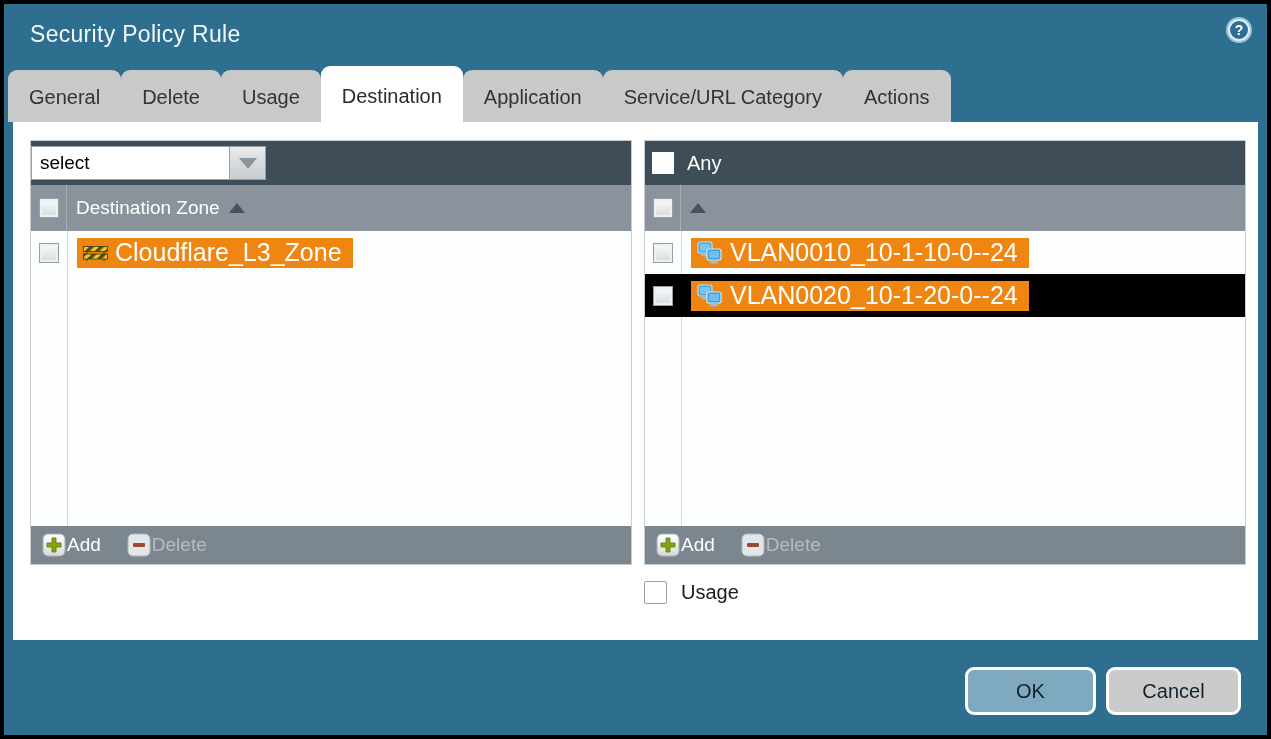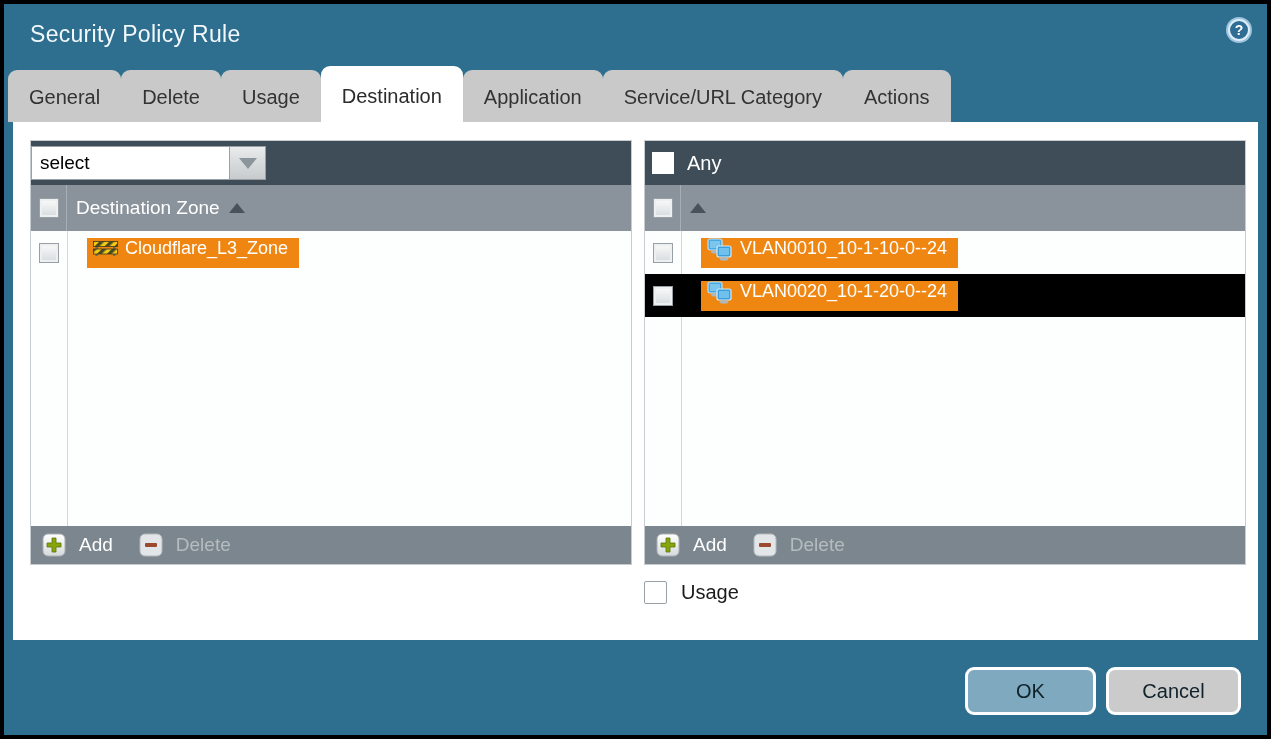--- a/index.html
+++ b/index.html
@@ -65,27 +65,27 @@
   .sort-arrow { width:0; height:0; margin-left:9px;
                 border-left:8px solid transparent; border-right:8px solid transparent;
                 border-bottom:10px solid #47525a; }
 
   .list { flex:1 1 auto; position:relative; background:#fdfefe; overflow:hidden; }
   .list::before { content:""; position:absolute; left:36px; top:0; bottom:0;
                   width:1px; background:#d2d7da; }
   .row { height:43px; display:flex; align-items:center; position:relative; }
   .row.alt { background:#000000; }
 
-  .chip { margin-left:20px; height:30px; background:#ef8611; color:#fff;
-          display:inline-flex; gap:7px; padding:0 11px 0 6px;
-          font-size:18px; cursor:pointer; white-space:nowrap; }
+  .chip { margin-left:10px; height:30px; background:#ef8611; color:#fff;
+          display:inline-flex; align-items:center; gap:7px; padding:0 11px 0 6px;
+          font-size:25px; cursor:pointer; white-space:nowrap; }
 
   .panel-footer { height:38px; background:#7b868e; display:flex; align-items:center;
                   gap:26px; padding-left:11px; flex:0 0 auto; }
-  .tool-btn { display:flex; align-items:center; gap:13px; color:#fff; font-size:19px;
+  .tool-btn { display:flex; align-items:center; gap:1px; color:#fff; font-size:19px;
               cursor:pointer; }
   .tool-btn.disabled { cursor:default; }
   .tool-btn.disabled .lbl { color:#b5bcc0; }
 
   .negate-row { position:absolute; left:631px; top:459px; display:flex;
                 align-items:center; gap:14px; font-size:20px; color:#1b1b1b; }
 
   
   .btn { position:absolute; top:663px; height:48px; border:3px solid #fff;
          border-radius:9px; font-size:20px; color:#10222c; cursor:pointer;

